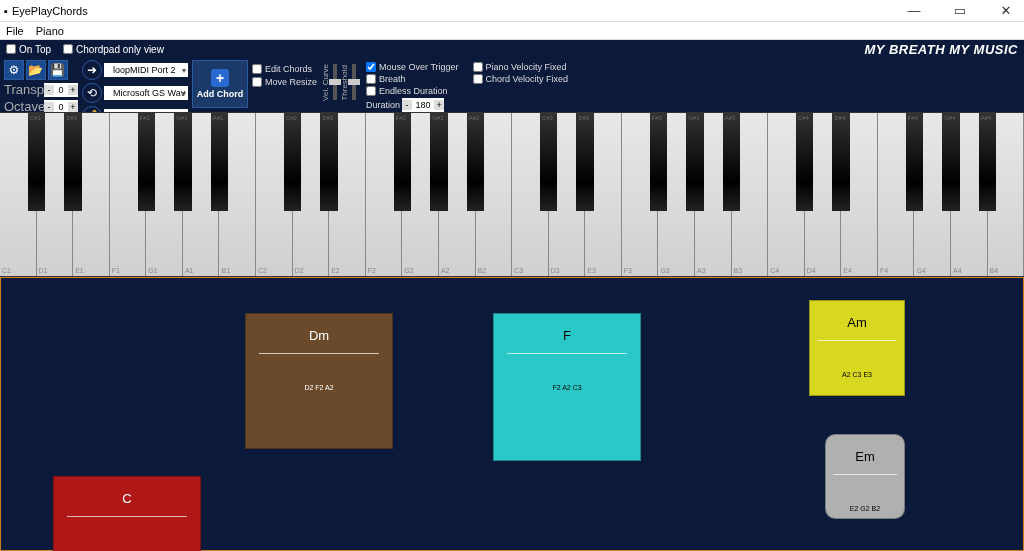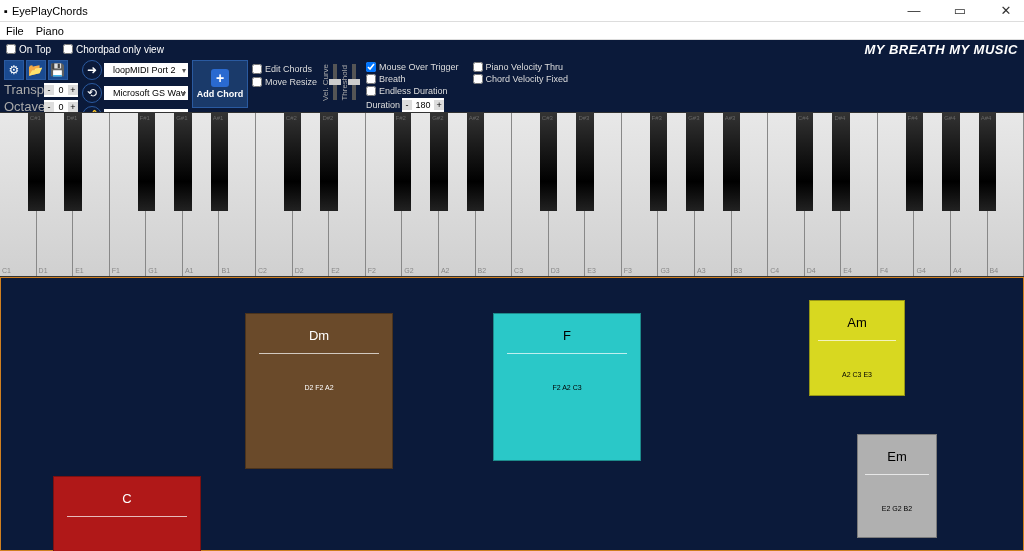--- a/index.html
+++ b/index.html
@@ -181,21 +181,21 @@
         <span class="btn">-</span>
           <span class="val" style="width:22px">180</span>
           <span class="btn">+</span>
       </div>
     </div>
   </div>
 
   <div class="opts-col" style="margin-left:10px">
     <div class="cb-row">
         <input type="checkbox" style="">
-        <span>Piano Velocity Thru</span>
+        <span>Piano Velocity Fixed</span>
       </div>
     <div class="cb-row">
         <input type="checkbox" style="">
         <span>Chord Velocity Fixed</span>
       </div>
   </div>
 
 </div>
 
 <div class="piano">
@@ -343,36 +343,36 @@
       <div class="black-key" style="left: calc(92.0071%);">
         <span class="bl">G#4</span>
       </div>
       <div class="black-key" style="left: calc(95.5786%);">
         <span class="bl">A#4</span>
       </div>
     </div>
 </div>
 
 <div class="chordpad" id="chordpad">
-    <div class="chord brown" style="left: 244px; top: 35px; width: 148px; height: 156px;">
+    <div class="chord brown" style="left: 244px; top: 35px; width: 148px; height: 136px;">
       <div class="name">Dm</div>
       <div class="sep"></div>
       <div class="notes">D2 F2 A2</div>
     </div>
     <div class="chord cyan" style="left: 492px; top: 35px; width: 148px; height: 148px;">
       <div class="name">F</div>
       <div class="sep"></div>
       <div class="notes">F2 A2 C3</div>
     </div>
     <div class="chord yellow" style="left: 808px; top: 22px; width: 96px; height: 96px;">
       <div class="name">Am</div>
       <div class="sep"></div>
       <div class="notes">A2 C3 E3</div>
     </div>
-    <div class="chord gray" style="left: 856px; top: 156px; width: 80px; height: 104px;">
+    <div class="chord gray" style="left: 824px; top: 156px; width: 80px; height: 85px; border-radius: 10px;">
       <div class="name">Em</div>
       <div class="sep"></div>
       <div class="notes">E2 G2 B2</div>
     </div>
     <div class="chord red" style="left: 52px; top: 198px; width: 148px; height: 76px;">
       <div class="name">C</div>
       <div class="sep"></div>
       <div class="notes"></div>
     </div>
   </div>

